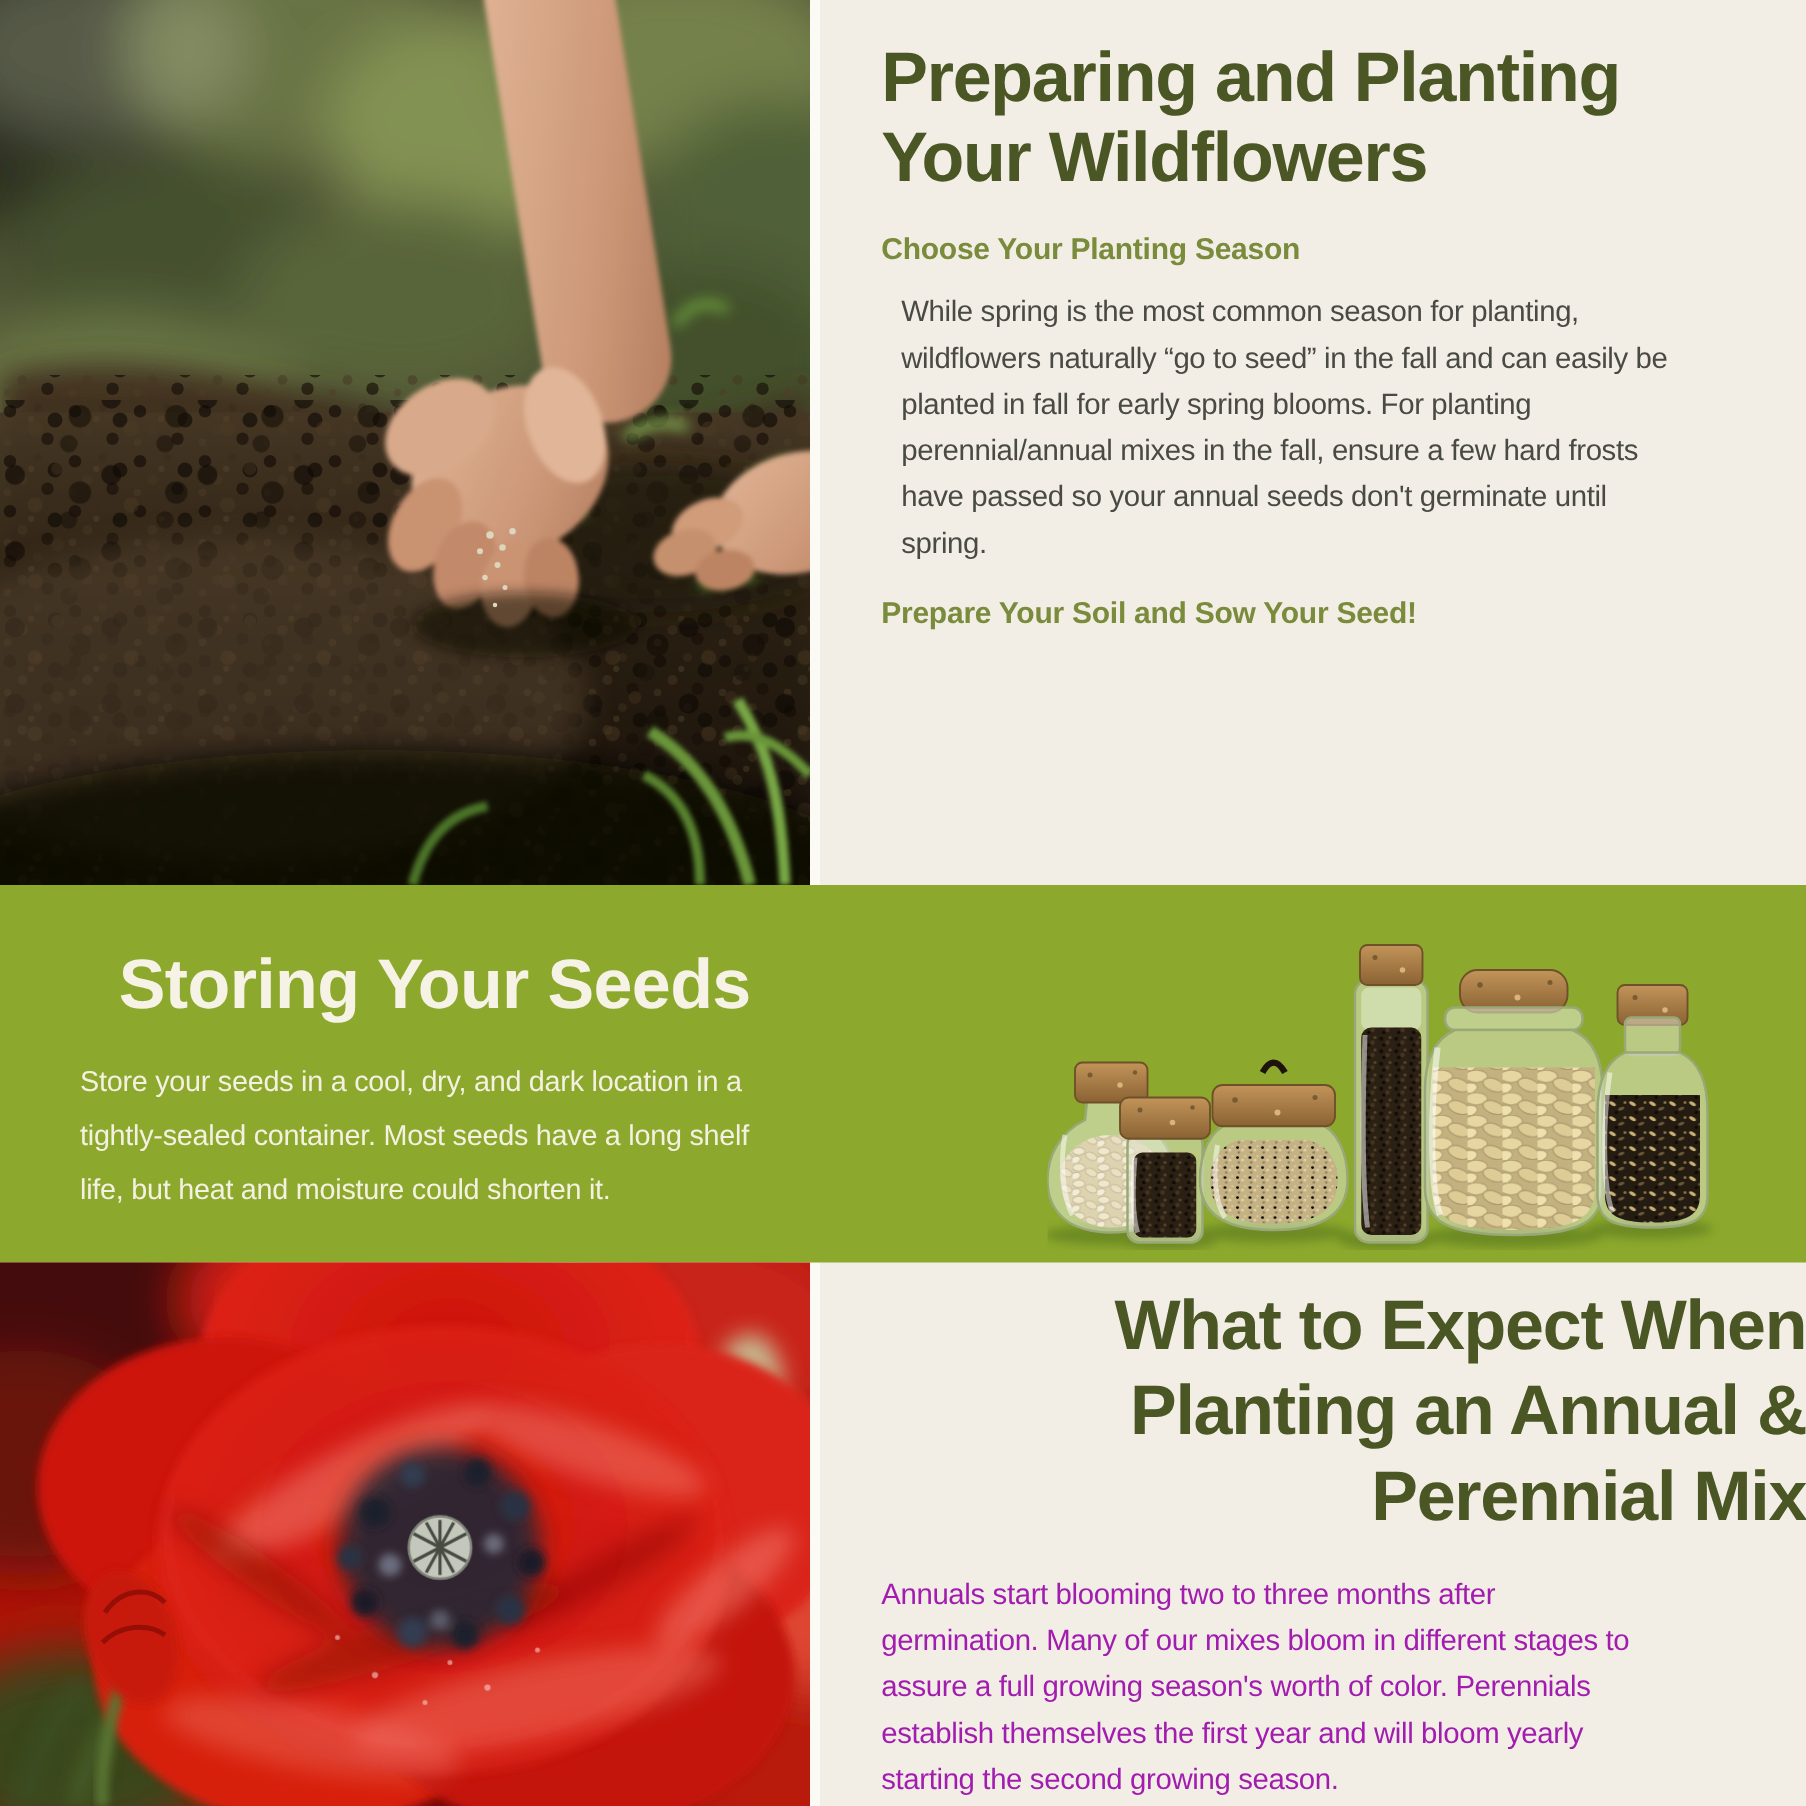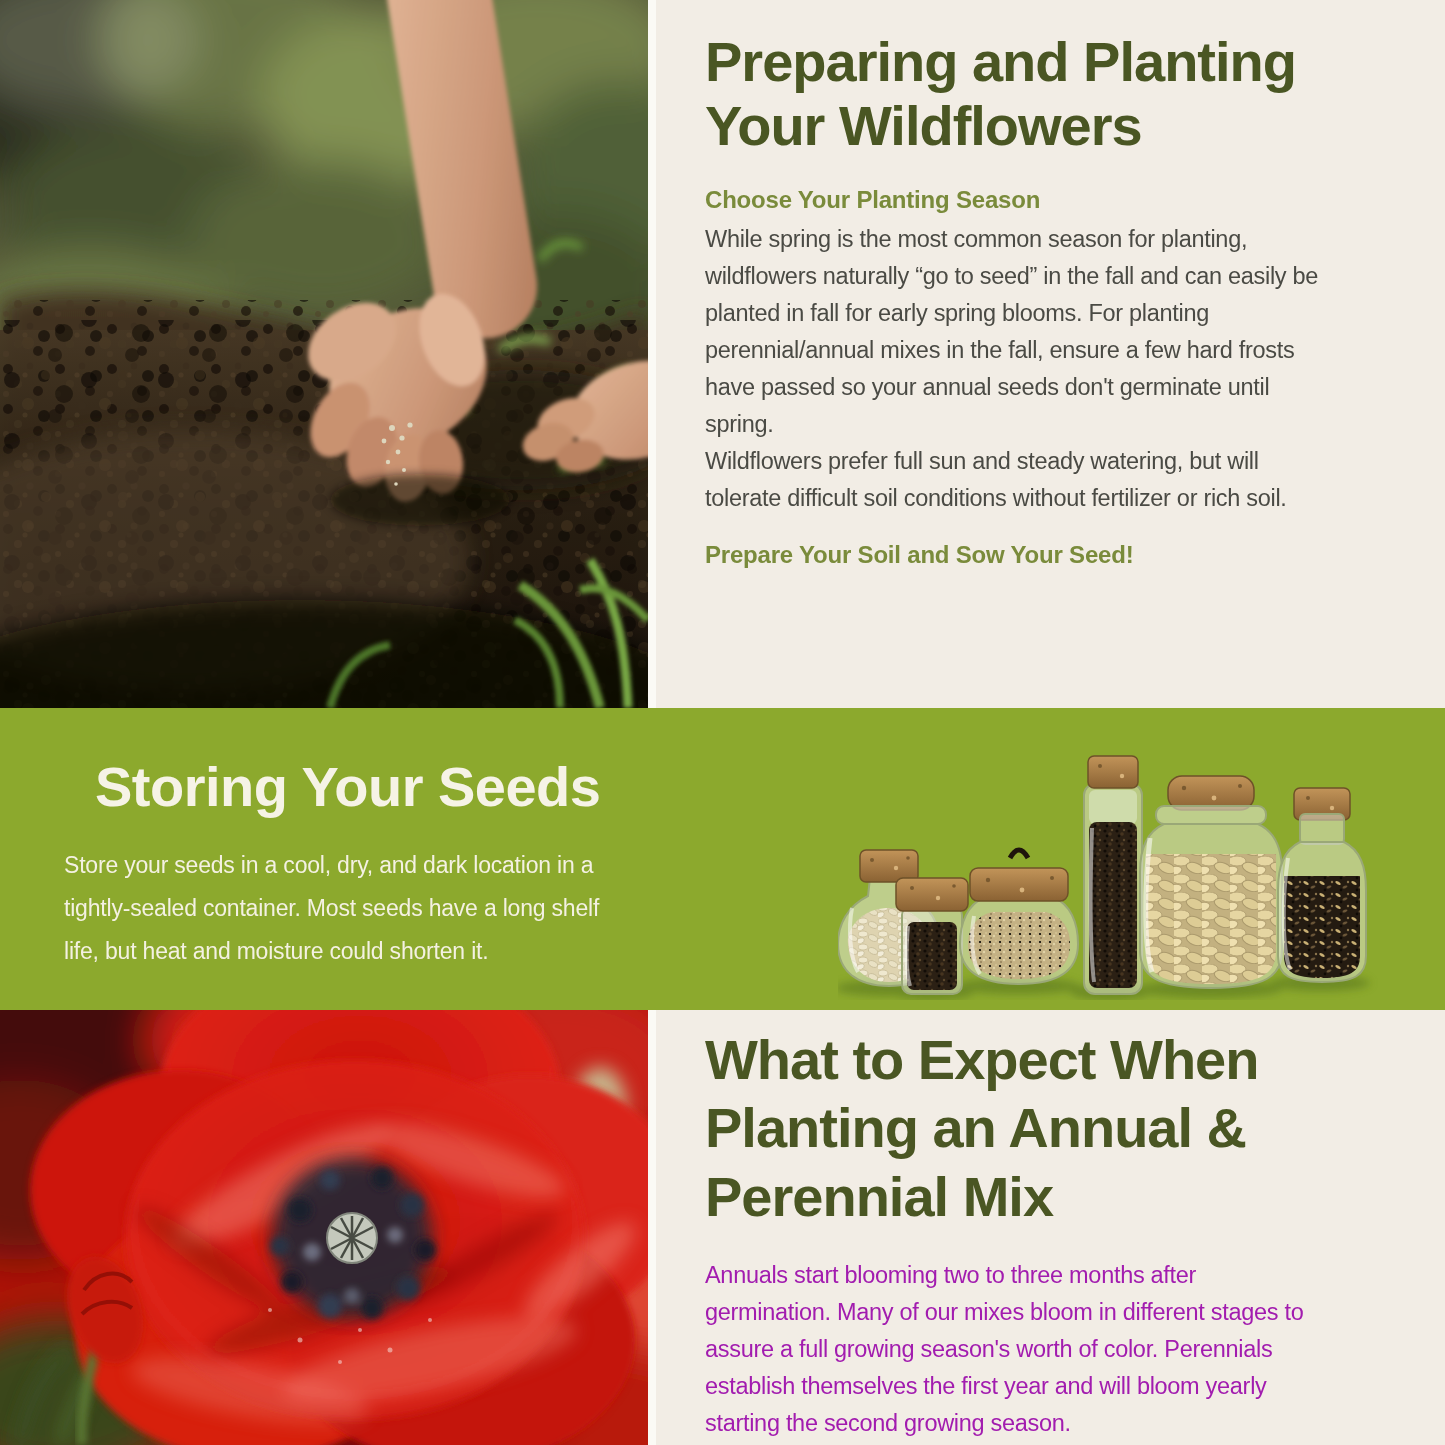--- a/index.html
+++ b/index.html
@@ -23,33 +23,33 @@
   .big-title{
     font-size:56px;font-weight:bold;color:#4A5623;line-height:1.14;
     letter-spacing:-1px;white-space:pre-line;margin:0;
   }
   .sub-head{
     font-size:24px;font-weight:bold;color:#7A8B3B;line-height:1.3;
     margin:22px 0 6px 0;letter-spacing:-0.2px;
   }
   .body-text{
     font-size:23.5px;color:#4A4A44;line-height:37px;letter-spacing:-0.3px;
-    white-space:pre-line;margin:0;max-width:745px;
+    white-space:pre-line;margin:16px;max-width:745px;
   }
   .band-title{
     font-size:56px;font-weight:bold;color:#F6F3E6;line-height:1.1;
     letter-spacing:-0.5px;margin:0;padding:48px 12px 0 95px;
   }
   .band-body{
     font-size:23px;color:#F4F1E2;line-height:43px;letter-spacing:-0.2px;
     white-space:pre-line;margin:26px 0 0 64px;max-width:720px;
   }
   .bottom-title{
     font-size:56px;font-weight:bold;color:#4A5623;line-height:1.22;
-    letter-spacing:-1px;white-space:pre-line;margin:0;
+    letter-spacing:-1px;white-space:pre-line;margin:0;text-align:right;
   }
   .bottom-body{
     font-size:23.5px;color:#a21caf;line-height:37px;letter-spacing:-0.3px;
     white-space:pre-line;margin:26px 0 0 0;max-width:745px;
   }
   .jars{left:838px;top:748px;width:548px;height:252px;}
   svg{display:block;}
 </style>
 </head>
 <body>
@@ -184,22 +184,20 @@
 Your Wildflowers</h1>
 
     <h2 class="sub-head" style="margin-top:26px">Choose Your Planting Season</h2>
     <p class="body-text">While spring is the most common season for planting,
 wildflowers naturally “go to seed” in the fall and can easily be
 planted in fall for early spring blooms. For planting
 perennial/annual mixes in the fall, ensure a few hard frosts
 have passed so your annual seeds don't germinate until
 spring.</p>
 
-    <p class="body-text">Wildflowers prefer full sun and steady watering, but will
-tolerate difficult soil conditions without fertilizer or rich soil.</p>
 
     <h2 class="sub-head">Prepare Your Soil and Sow Your Seed!</h2>
   </div>
 
   <div class="abs band">
     <h1 class="band-title">Storing Your Seeds</h1>
     <p class="band-body">Store your seeds in a cool, dry, and dark location in a
 tightly-sealed container. Most seeds have a long shelf
 life, but heat and moisture could shorten it.</p>
   </div>

